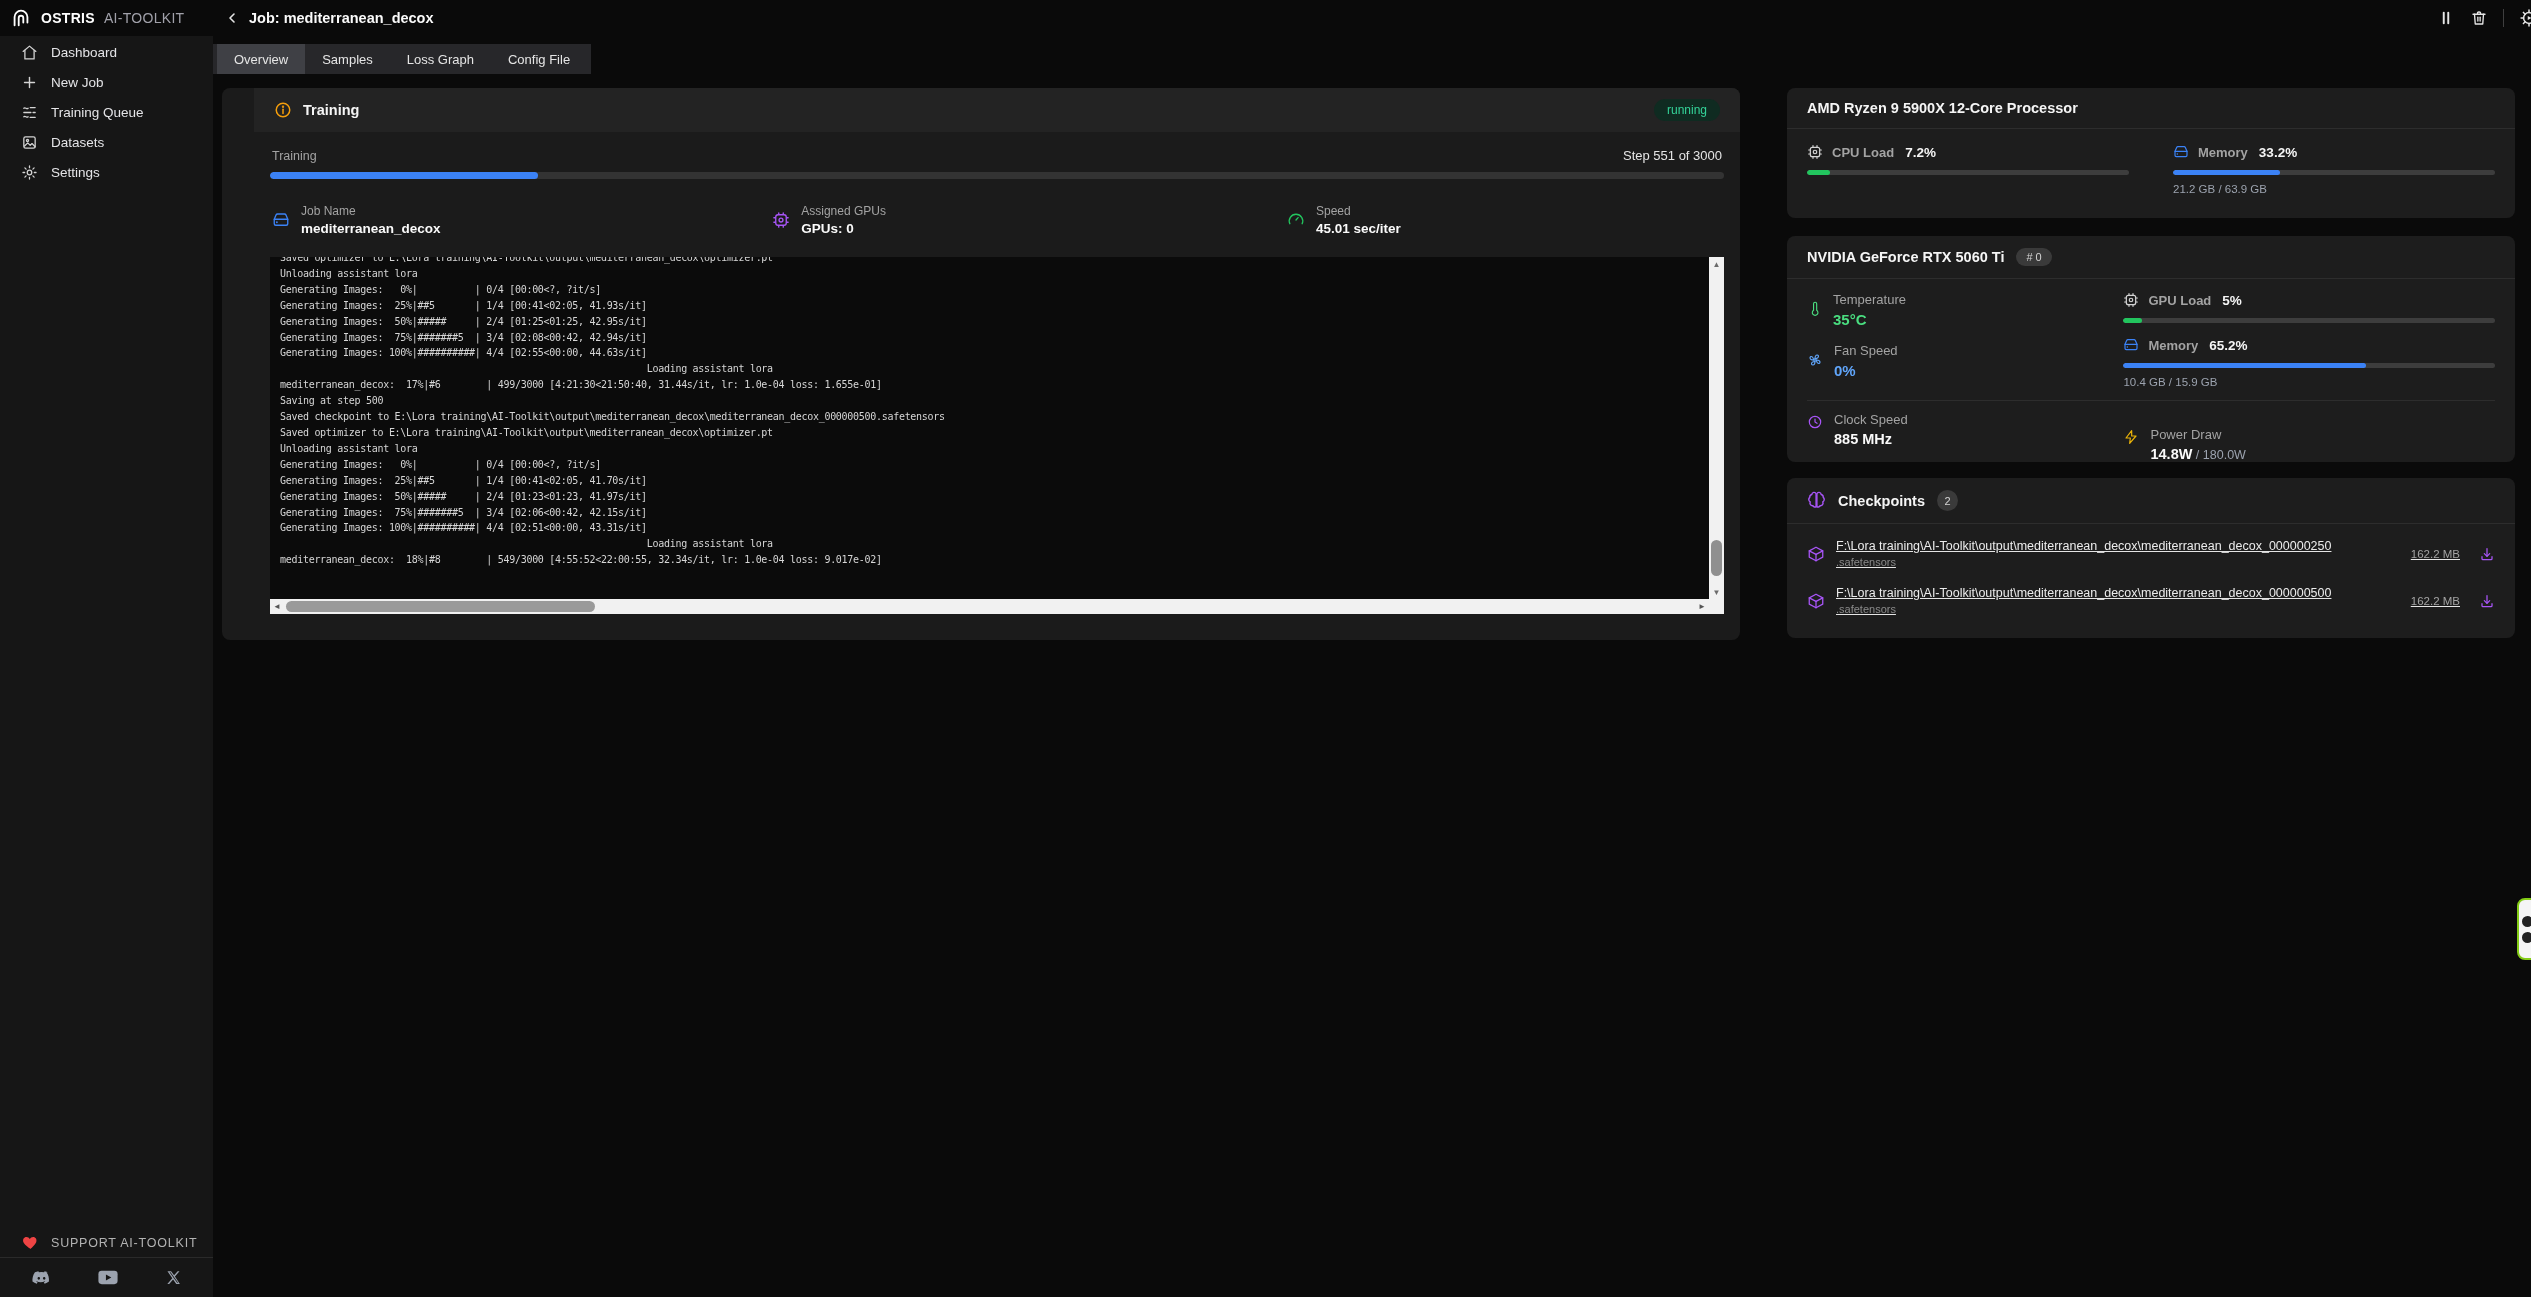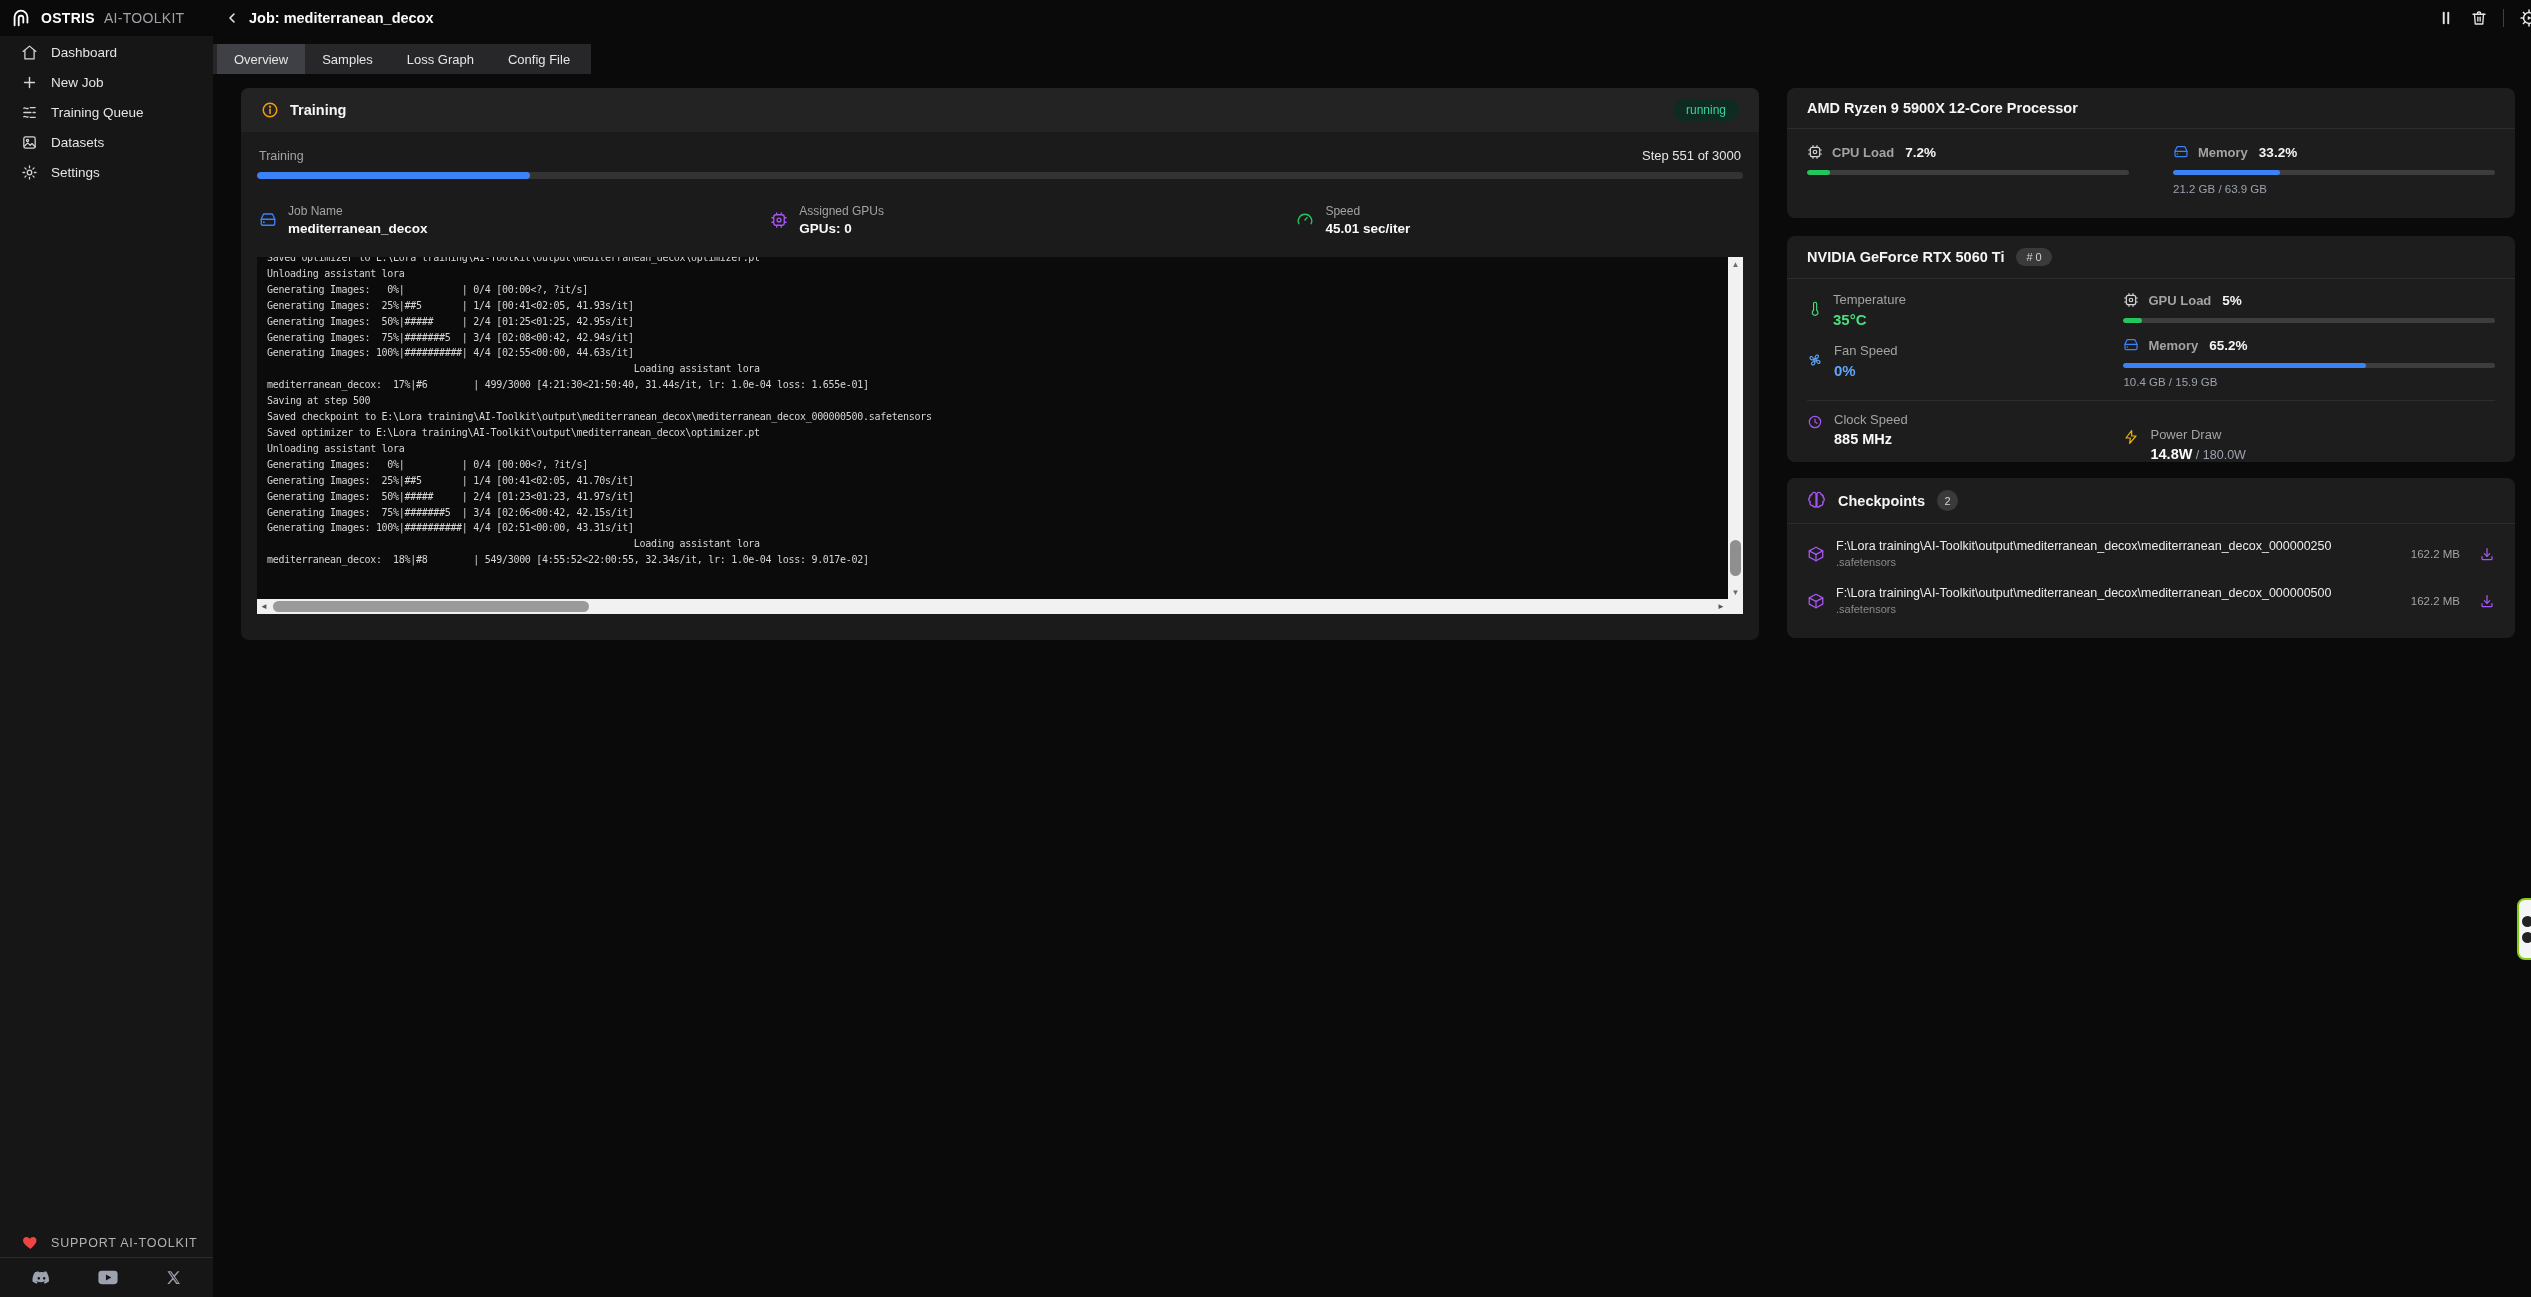--- a/index.html
+++ b/index.html
@@ -29,21 +29,21 @@
   .support-label { font-size:12.5px; color:#b3b3b3; letter-spacing:.8px; }
   .social-row { position:absolute; left:0; bottom:0; width:213px; height:40px; border-top:1px solid #2a2a2a; display:flex; align-items:center; justify-content:space-around; padding:0 8px; color:#9ca3af; }
 
   
   #main { position:absolute; left:213px; top:36px; right:0; bottom:0; background:#0a0a0a; }
   .tabbar { position:absolute; left:0; top:8px; height:30px; display:inline-flex; background:#27272a; padding:0 4px; align-items:stretch; }
   .tab { display:flex; align-items:center; padding:0 17px; font-size:13px; color:#e5e5e5; cursor:pointer; }
   .tab.active { background:#3f4045; }
 
   
-  .training-card { position:absolute; left:28px; top:52px; width:1518px; height:552px; background:#1b1b1b; border-radius:8px; overflow:hidden; }
+  .training-card { position:absolute; left:9px; top:52px; width:1518px; height:552px; background:#1b1b1b; border-radius:8px; overflow:hidden;padding-left:32px; }
   .card-head { height:44px; background:#232323; display:flex; align-items:center; gap:11px; padding:0 20px; }
   .card-title { font-size:14.5px; font-weight:bold; color:#f5f5f5; }
   .status-pill { margin-left:auto; background:#0f2b21; color:#34d399; font-size:12px; padding:4px 13px; border-radius:999px; }
   .card-body { padding:12px 16px 0 16px; }
   .progress-row { display:flex; justify-content:space-between; align-items:center; margin-top:4px; padding:0 2px; }
   .progress-label { font-size:12.5px; color:#a3a3a3; }
   .step-text { font-size:13px; color:#e5e5e5; }
   .progress-track { margin-top:9px; height:7px; background:#333; border-radius:4px; overflow:hidden; }
   .progress-fill { height:100%; background:#3b82f6; border-radius:4px; }
   .info-row { display:flex; margin-top:25px; padding:0 2px; }
@@ -85,21 +85,21 @@
   .stat + .stat { margin-top:15px; }
   .s-label { font-size:13px; color:#a3a3a3; }
   .s-value { font-size:15px; font-weight:bold; margin-top:4px; }
   .v-green { color:#4ade80; } .v-blue { color:#60a5fa; } .v-white { color:#fafafa; }
   .stat .sico { margin-top:9px; }
   .gpu-divider { margin:12px 20px 0 20px; border-top:1px solid #2d2d2d; }
   .gpu-bottom { display:grid; grid-template-columns:46% 54%; padding:11px 20px 0 20px; }
   .power-val-max { font-size:12.5px; font-weight:normal; color:#9ca3af; }
 
   .ckpt-rows { padding:6px 14px; }
-  .ckpt-row { display:flex; align-items:center; gap:11px; padding:9px 6px; cursor:default; }
+  .ckpt-row { display:flex; align-items:center; gap:11px; padding:9px 6px; cursor:default;text-decoration:underline; }
   .ckpt-main { flex:1; min-width:0; }
   .ckpt-path { font-size:12.5px; color:#ececec; white-space:nowrap; }
   .ckpt-ext { font-size:11px; color:#8a8a8a; margin-top:3px; }
   .ckpt-size { font-size:11.5px; color:#a3a3a3; margin-right:8px; white-space:nowrap; }
   .dl-btn { cursor:pointer; color:#a855f7; }
 
   
   .floating-widget { position:absolute; right:-14px; top:898px; width:28px; height:62px; background:#f5f5f5; border:2px solid #84cc16; border-radius:8px; display:flex; flex-direction:column; align-items:flex-start; justify-content:center; gap:5px; padding-left:3px; z-index:9; }
   .fw-dot { width:11px; height:11px; border-radius:50%; background:#222; }
 

